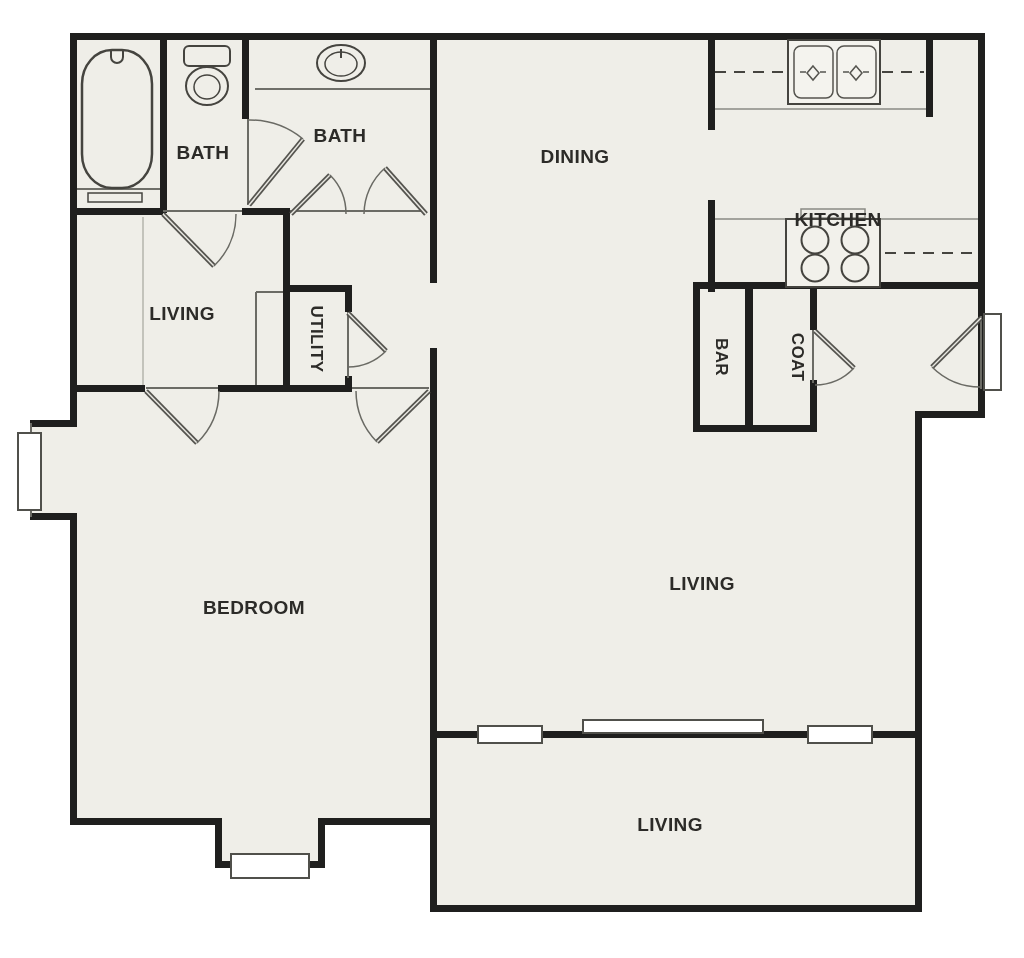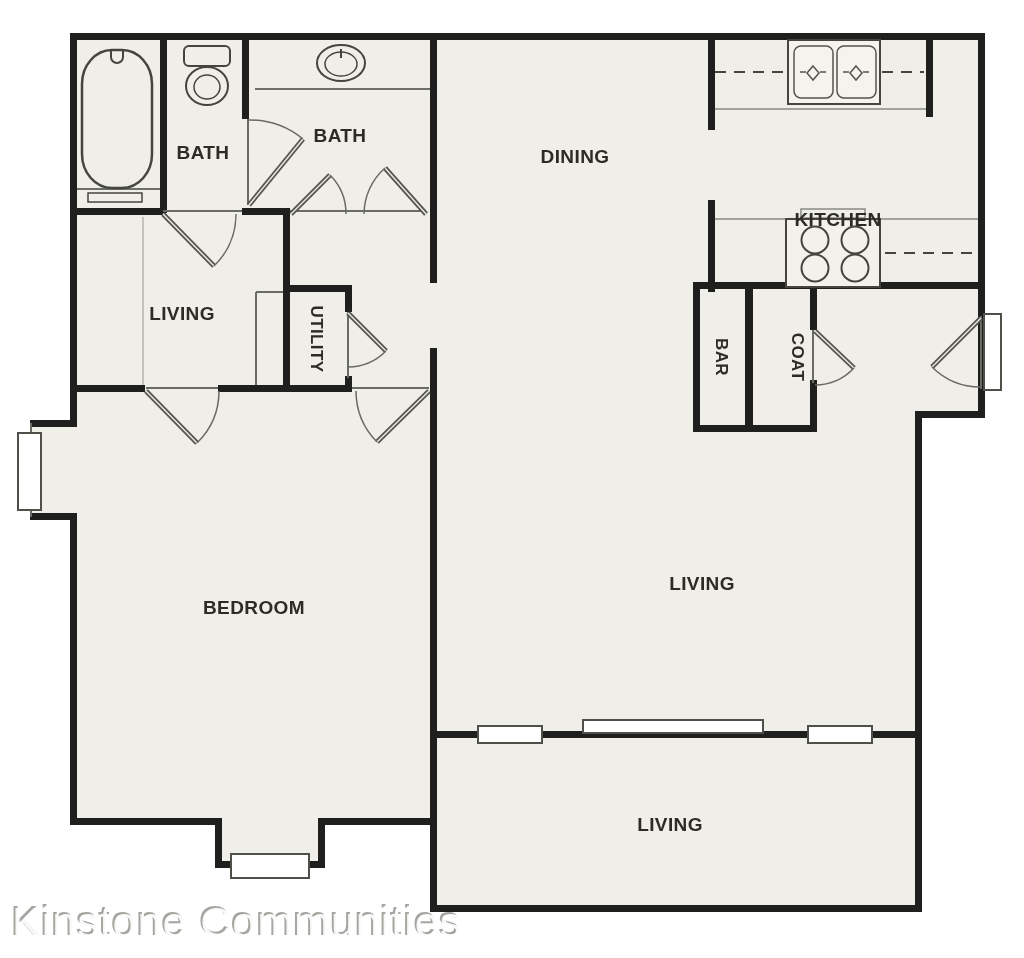--- a/index.html
+++ b/index.html
@@ -201,15 +201,14 @@
 <div class="rlabel" style="left:575px;top:157px;">DINING</div>
 <div class="rlabel" style="left:838px;top:176px;margin-top:44px;">KITCHEN</div>
 <div class="rlabel" style="left:182px;top:314px;">LIVING</div>
 <div class="rlabel small vert" style="left:316px;top:339px;">UTILITY</div>
 <div class="rlabel small vert" style="left:721px;top:357px;">BAR</div>
 <div class="rlabel small vert" style="left:797px;top:357px;">COAT</div>
 <div class="rlabel" style="left:254px;top:608px;">BEDROOM</div>
 <div class="rlabel" style="left:670px;top:584px;margin-left:32px;">LIVING</div>
 <div class="rlabel" style="left:670px;top:825px;">LIVING</div>
 
-<div id="watermark">Kinstone Communities</div>
 
 </div>
 
 </body></html>

